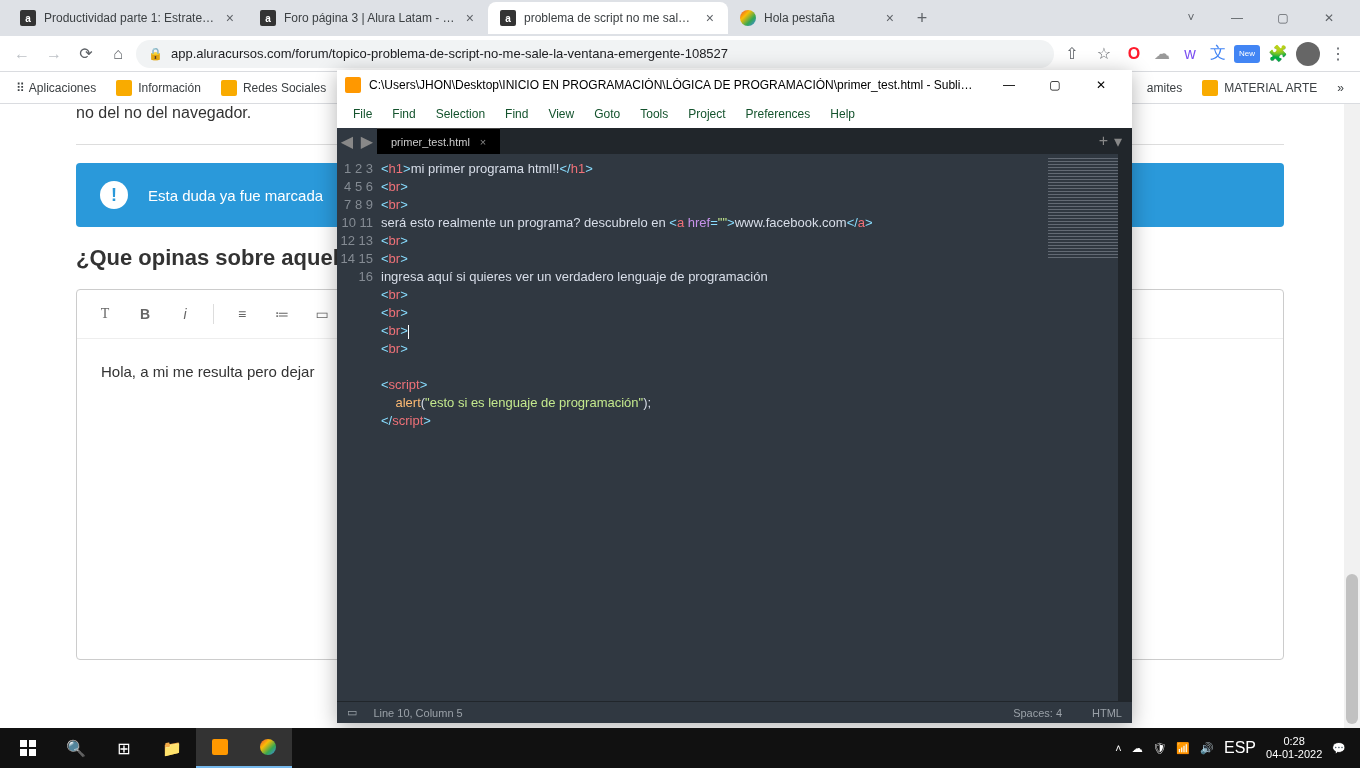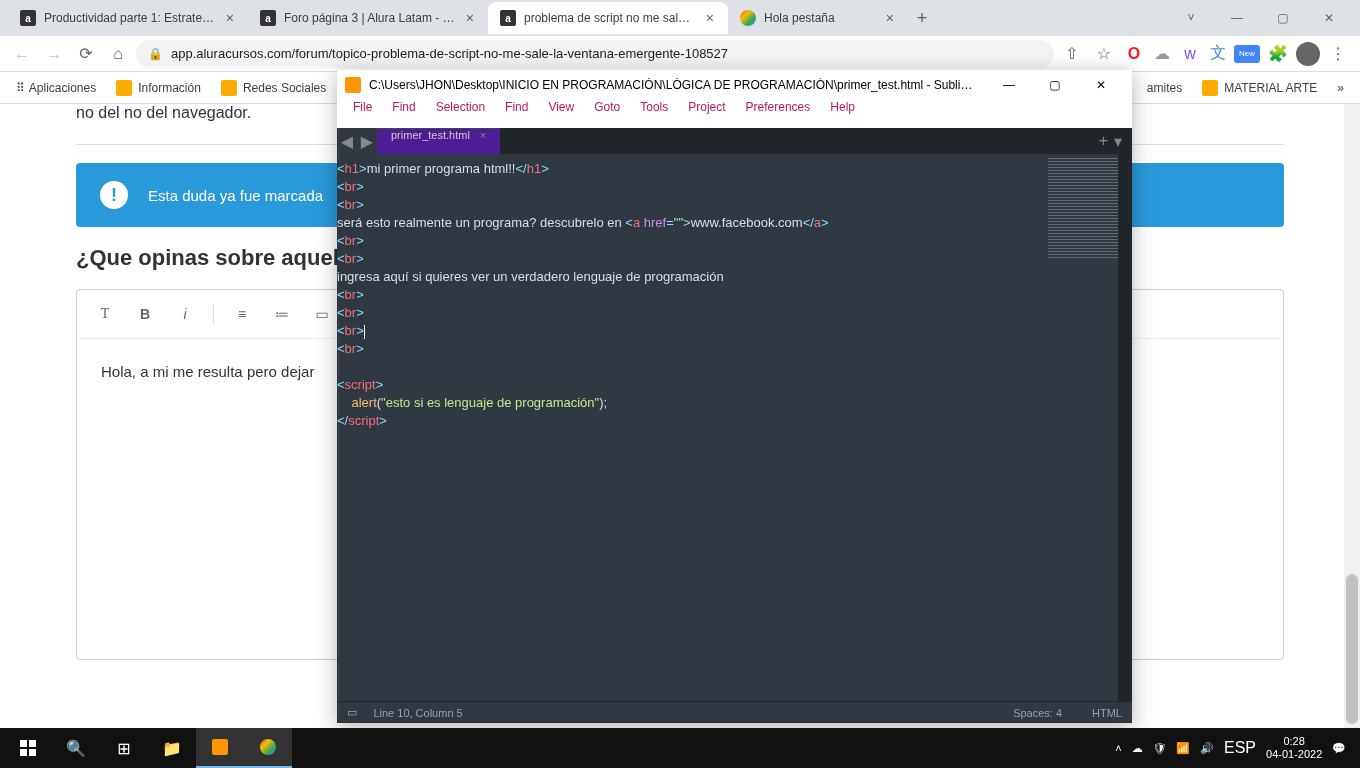--- a/index.html
+++ b/index.html
@@ -45,25 +45,25 @@
 .page-scrollbar{position:absolute;right:0;top:0;width:16px;height:100%;background:#f1f1f1}
 .page-thumb{position:absolute;right:2px;width:12px;background:#c1c1c1;border-radius:6px}
 
 
 .sublime{position:absolute;left:337px;top:70px;width:795px;height:653px;background:#303841;display:flex;flex-direction:column;box-shadow:0 4px 20px rgba(0,0,0,0.3)}
 .sub-title{height:30px;background:#fff;display:flex;align-items:center;padding:0 8px;gap:8px;color:#000;font-size:12px}
 .sub-logo{width:16px;height:16px;background:#ff9800;border-radius:2px}
 .sub-title-text{flex:1;white-space:nowrap;overflow:hidden;text-overflow:ellipsis}
 .sub-wc{display:flex;gap:0}
 .sub-wc-btn{width:46px;height:30px;display:flex;align-items:center;justify-content:center;font-size:12px}
-.sub-menu{height:28px;background:#fff;display:flex;align-items:flex-start;padding:0 6px;gap:0;color:#be185d;font-size:12px}
+.sub-menu{height:28px;background:#fff;display:flex;align-items:center;padding:0 6px;gap:0;color:#14532d;font-size:12px}
 .sub-menu-item{padding:0 10px}
 .sub-tabs{height:26px;background:#21262b;display:flex;align-items:center}
 .sub-arrow{width:20px;height:26px;display:flex;align-items:center;justify-content:center;color:#888;background:#303841}
-.sub-tab{display:flex;gap:10px;padding:0 14px;height:26px;background:#4c1d95;color:#ccc;font-size:11px;border-top:1px solid #444}
+.sub-tab{display:flex;align-items:center;gap:10px;padding:0 14px;height:26px;background:#000000;color:#ccc;font-size:11px;border-top:1px solid #444}
 .sub-tab-right{margin-left:auto;display:flex;gap:6px;padding-right:10px;color:#888}
 .sub-editor{flex:1;display:flex;position:relative;background:#303841;font-family:Consolas,monospace;font-size:13px}
 .gutter{width:44px;padding:6px 8px 6px 0;text-align:right;color:#848b93;line-height:18px}
 .code{flex:1;padding:6px 0;color:#d8dee9;line-height:18px;white-space:pre}
 .minimap{position:absolute;right:14px;top:4px;width:70px;height:100px;opacity:.3;background:repeating-linear-gradient(#d8dee9 0,#d8dee9 1px,transparent 1px,transparent 3px)}
 .sub-scroll{position:absolute;right:0;top:0;width:14px;height:100%;background:#21262b}
 .sub-status{height:22px;background:#303841;border-top:1px solid #21262b;display:flex;align-items:center;padding:0 10px;gap:16px;color:#9aa1a8;font-size:11px}
 .sub-status .r{margin-left:auto;display:flex;gap:30px}
 .cursor{display:inline-block;width:1px;height:14px;background:#fff;vertical-align:middle}
 
@@ -221,20 +221,36 @@
     <div class="sub-tab">
       <span>primer_test.html</span>
       <span style="color:#888">×</span>
     </div>
     <div class="sub-tab-right">
       <span>+</span>
       <span>▾</span>
     </div>
   </div>
   <div class="sub-editor">
+    <div class="gutter">1
+2
+3
+4
+5
+6
+7
+8
+9
+10
+11
+12
+13
+14
+15
+16</div>
     <div class="code"><span class="tk-punc">&lt;</span><span class="tk-tag">h1</span><span class="tk-punc">&gt;</span><span class="tk-txt">mi primer programa html!!</span><span class="tk-punc">&lt;/</span><span class="tk-tag">h1</span><span class="tk-punc">&gt;</span>
 <span class="tk-punc">&lt;</span><span class="tk-tag">br</span><span class="tk-punc">&gt;</span>
 <span class="tk-punc">&lt;</span><span class="tk-tag">br</span><span class="tk-punc">&gt;</span>
 <span class="tk-txt">será esto realmente un programa? descubrelo en </span><span class="tk-punc">&lt;</span><span class="tk-tag">a</span> <span class="tk-attr">href</span><span class="tk-punc">=</span><span class="tk-str">""</span><span class="tk-punc">&gt;</span><span class="tk-txt">www.facebook.com</span><span class="tk-punc">&lt;/</span><span class="tk-tag">a</span><span class="tk-punc">&gt;</span>
 <span class="tk-punc">&lt;</span><span class="tk-tag">br</span><span class="tk-punc">&gt;</span>
 <span class="tk-punc">&lt;</span><span class="tk-tag">br</span><span class="tk-punc">&gt;</span>
 <span class="tk-txt">ingresa aquí si quieres ver un verdadero lenguaje de programación</span>
 <span class="tk-punc">&lt;</span><span class="tk-tag">br</span><span class="tk-punc">&gt;</span>
 <span class="tk-punc">&lt;</span><span class="tk-tag">br</span><span class="tk-punc">&gt;</span>
 <span class="tk-punc">&lt;</span><span class="tk-tag">br</span><span class="tk-punc">&gt;</span><span class="cursor"></span>

